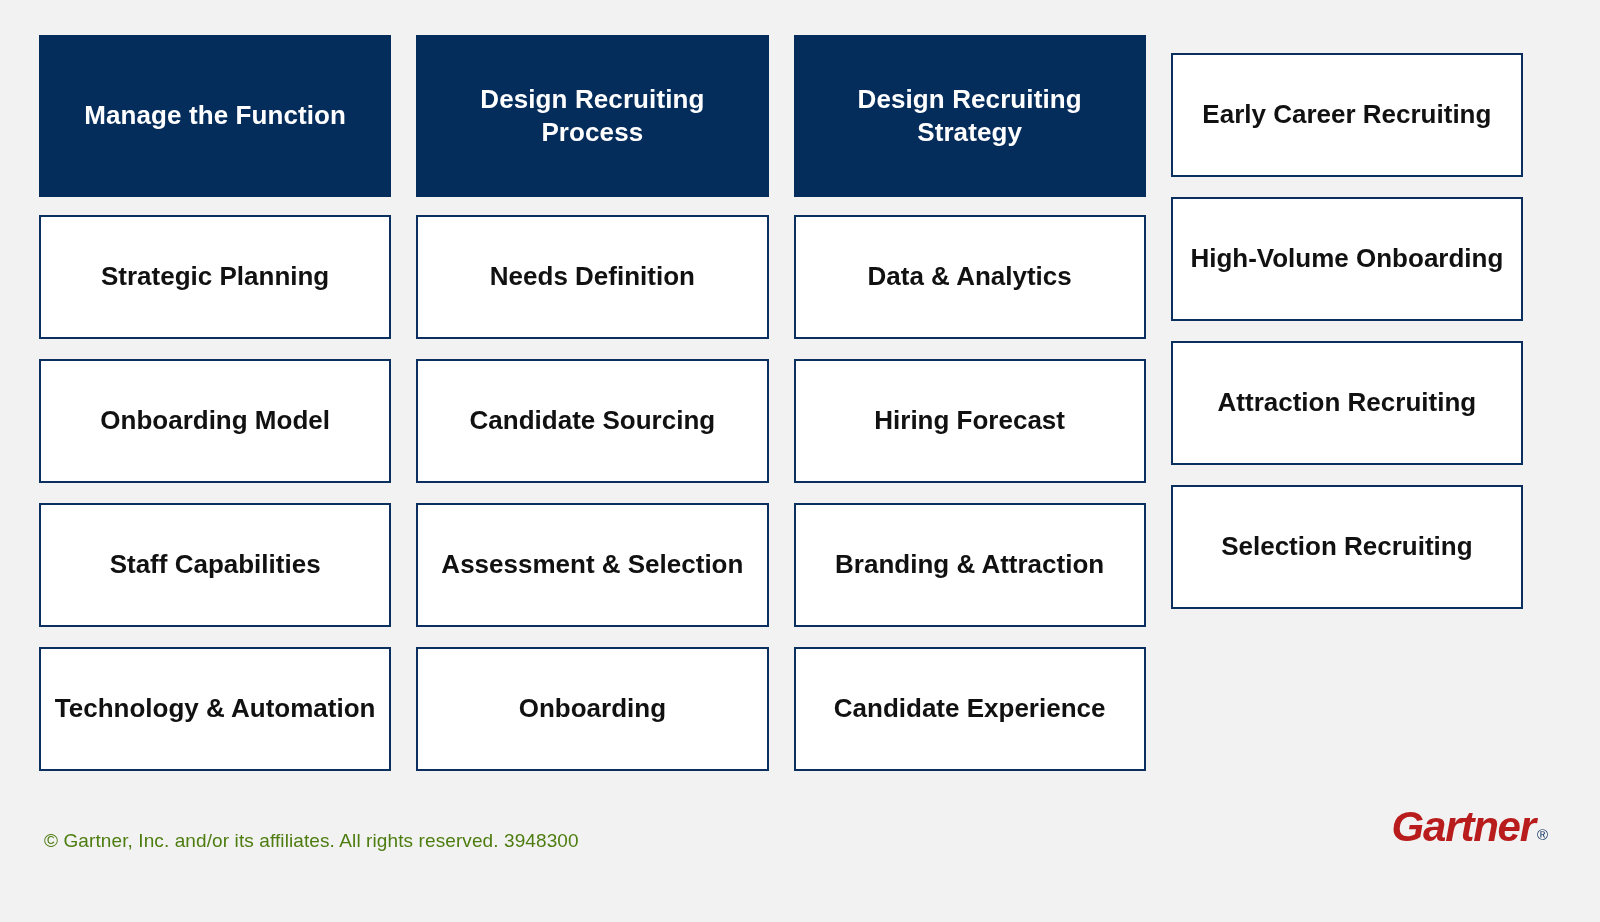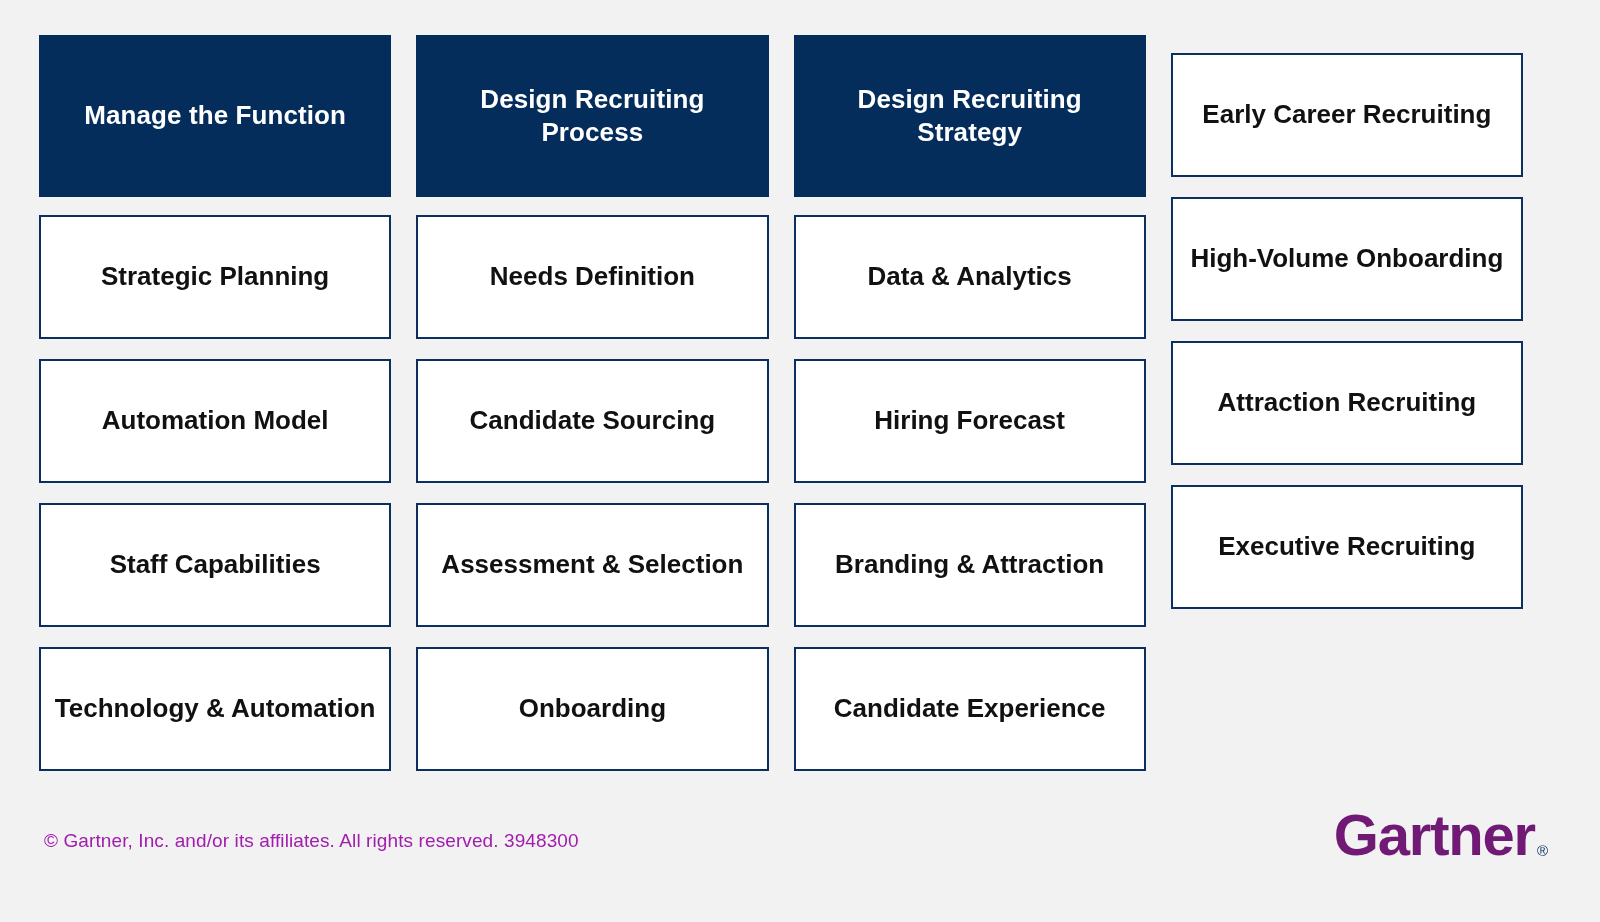--- a/index.html
+++ b/index.html
@@ -83,39 +83,40 @@
     right: 0;
     bottom: 0;
     height: 130px;
   }
 
   .copyright {
     position: absolute;
     left: 44px;
     top: 38px;
     font-size: 19px;
-    color: #a21caf;
+    color: #4d7c0f;
     font-weight: normal;
     letter-spacing: 0.1px;
   }
 
   .logo {
     position: absolute;
     right: 52px;
     top: 14px;
     display: flex;
     align-items: flex-end;
     color: #0b2f5e;
   }
   .logo-word {
-    font-size: 58px;
+    font-size: 42px;
     font-weight: bold;
     line-height: 1;
     letter-spacing: -1.2px;
-    color: #701a75;
+    color: #b91c1c;
+    font-style: italic;
   }
   .logo-reg {
     font-size: 15px;
     line-height: 1;
     margin-left: 2px;
     margin-bottom: 6px;
     color: #0b2f5e;
   }
 </style>
 </head>
@@ -123,21 +124,21 @@
 
 <div class="page">
 
   <div class="grid">
 
     <div class="column">
       <div class="col-header">Manage the Function</div>
       <div class="cell-spacer"></div>
       <div class="cell">Strategic Planning</div>
       <div class="row-gap"></div>
-      <div class="cell">Automation Model</div>
+      <div class="cell">Onboarding Model</div>
       <div class="row-gap"></div>
       <div class="cell">Staff Capabilities</div>
       <div class="row-gap"></div>
       <div class="cell">Technology &amp; Automation</div>
     </div>
 
     <div class="column">
       <div class="col-header">Design Recruiting Process</div>
       <div class="cell-spacer"></div>
       <div class="cell">Needs Definition</div>
@@ -162,21 +163,21 @@
     </div>
 
     <div class="column">
       <div class="cell-spacer"></div>
       <div class="cell">Early Career Recruiting</div>
       <div class="row-gap"></div>
       <div class="cell">High-Volume Onboarding</div>
       <div class="row-gap"></div>
       <div class="cell">Attraction Recruiting</div>
       <div class="row-gap"></div>
-      <div class="cell">Executive Recruiting</div>
+      <div class="cell">Selection Recruiting</div>
     </div>
 
   </div>
 
   <div class="footer">
     <div class="copyright">© Gartner, Inc. and/or its affiliates. All rights reserved. 3948300</div>
     <div class="logo">
       <span class="logo-word">Gartner</span>
       <span class="logo-reg">®</span>
     </div>

